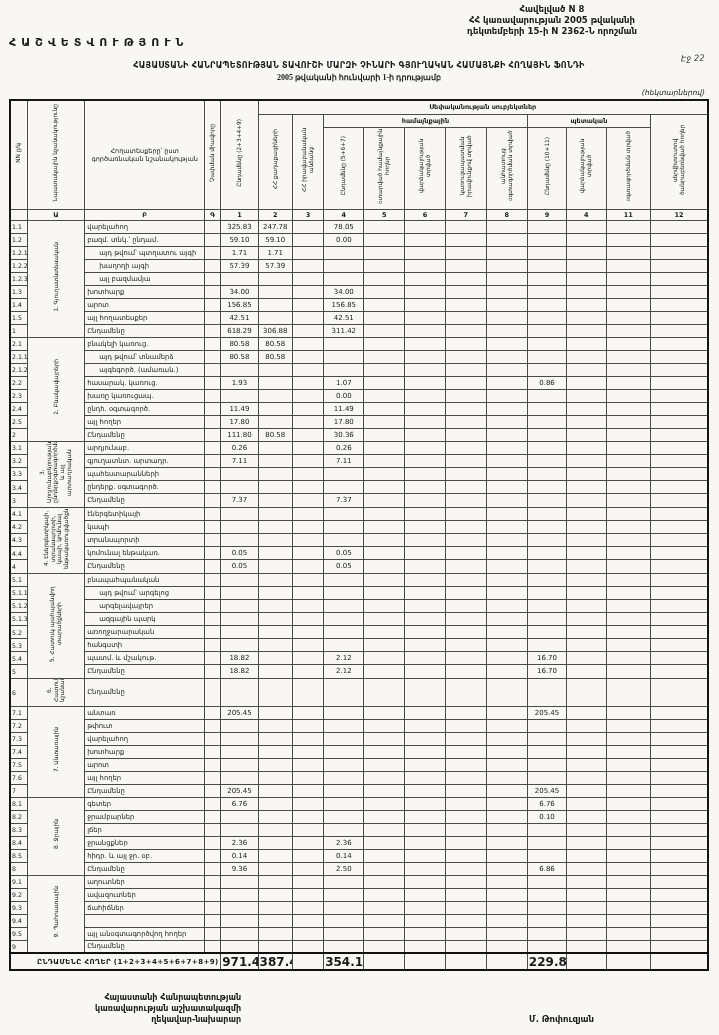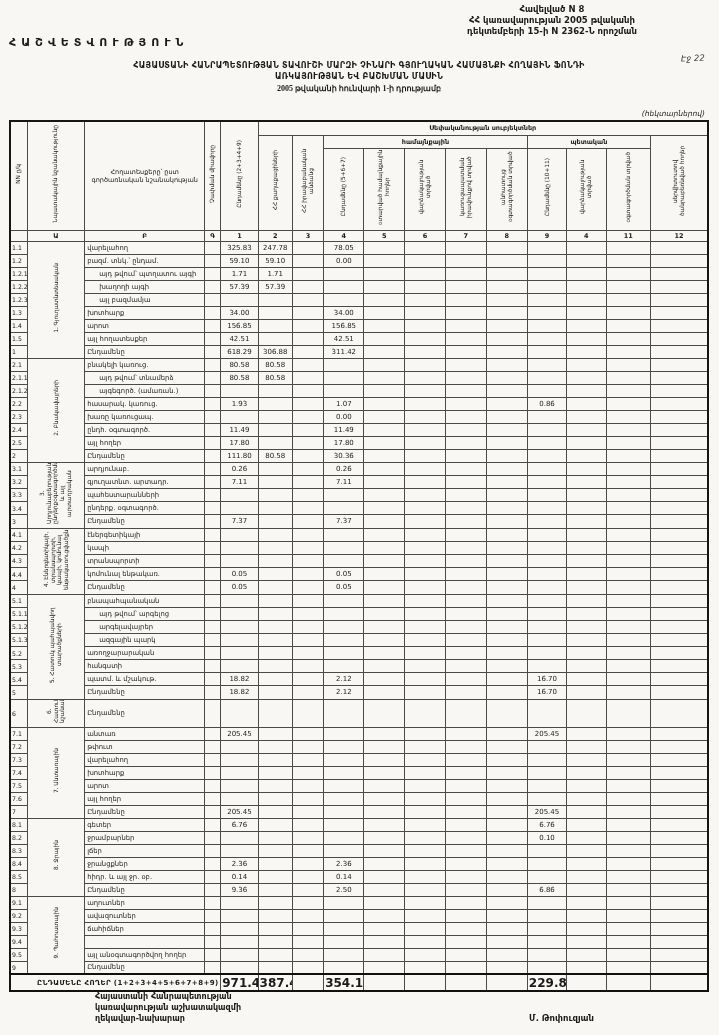--- a/index.html
+++ b/index.html
@@ -25,21 +25,21 @@
     font-size: 8.5px; font-style: italic; color: #3c3c3c;
     transform: rotate(-2deg);
   }
   .doc-title {
     margin-top: 31px; 
     font-size: 11px; font-weight: bold; letter-spacing: 5px;
   }
   .doc-sub1 { margin-top: 12px; text-align: center; font-size: 8px; font-weight: bold; letter-spacing: .3px; }
   .doc-sub2 { margin-top: 2px;  text-align: center; font-size: 8px; font-weight: bold; letter-spacing: .3px; }
   .doc-sub3 { margin-top: 3px;  text-align: center; font-size: 8px; font-weight: bold; font-family: Liberation Serif, serif; }
-  .units-note { margin-top: 16px; text-align: right; padding-right: 4px; font-size: 7.5px; font-style: italic; }
+  .units-note { margin-top: 6px; text-align: right; padding-right: 4px; font-size: 7.5px; font-style: italic; }
 
   
   table {
     border-collapse: collapse; table-layout: fixed;
     width: 700px; margin-top: 2px;
     border: 2px solid #161616;
   }
   th, td { border: 1px solid #4a4a4a; padding: 0 1px; overflow: hidden; }
   thead th { font-weight: normal; text-align: center; vertical-align: middle; }
   tr.h1 { height: 14px; } tr.h2 { height: 13px; } tr.h3 { height: 82px; } tr.idx { height: 11px; }
@@ -70,41 +70,41 @@
   td.num  { font-size: 7px; text-align: center; white-space: nowrap; }
   tr.sec-start td { border-top: 1.6px solid #111; }
   tr.total-row td { border-top: 1.4px solid #222; }
   tr.grand { height: 17px; }
   tr.grand td { border-top: 2px solid #111; border-bottom: 2px solid #111; font-weight: bold; }
   td.glabel { font-size: 7px; white-space: nowrap; padding-left: 26px; letter-spacing: .4px; }
   td.gnum { font-size: 12px; }
 
   
   .footer {
+    margin-top: 22px;
     padding: 0 115px 0 86px;
-    display: flex; justify-content: space-between; align-items: flex-end;
+    display: flex; justify-content: space-between; align-items: flex-end; text-align: right;
   }
   .f-left div { font-size: 8px; font-weight: bold; line-height: 1.35; }
   .f-sign { font-size: 8.5px; font-weight: bold; padding-bottom: 1px; }
 </style>
 </head>
 <body>
 
 <div class="page">
 
   <div class="appendix">
     <div>Հավելված N 8</div>
     <div>ՀՀ կառավարության 2005 թվականի</div>
     <div>դեկտեմբերի 15-ի N 2362-Ն որոշման</div>
   </div>
   <div class="page-note">Էջ 22</div>
 
   <div class="doc-title">ՀԱՇՎԵՏՎՈՒԹՅՈՒՆ</div>
   <div class="doc-sub1">ՀԱՅԱՍՏԱՆԻ ՀԱՆՐԱՊԵՏՈՒԹՅԱՆ ՏԱՎՈՒՇԻ ՄԱՐԶԻ ՉԻՆԱՐԻ ԳՅՈՒՂԱԿԱՆ ՀԱՄԱՅՆՔԻ ՀՈՂԱՅԻՆ ՖՈՆԴԻ</div>
-  <div class="doc-sub2">ԱՌԿԱՅՈՒԹՅԱՆ ԵՎ ԲԱՇԽՄԱՆ ՄԱՍԻՆ</div>
   <div class="doc-sub3">2005 թվականի հունվարի 1-ի դրությամբ</div>
   <div class="units-note">(հեկտարներով)</div>
 
   <table>
     <colgroup>
       <col style="width:17px">
         <col style="width:57px">
         <col style="width:119px">
         <col style="width:16px">
       <col style="width:37px">

